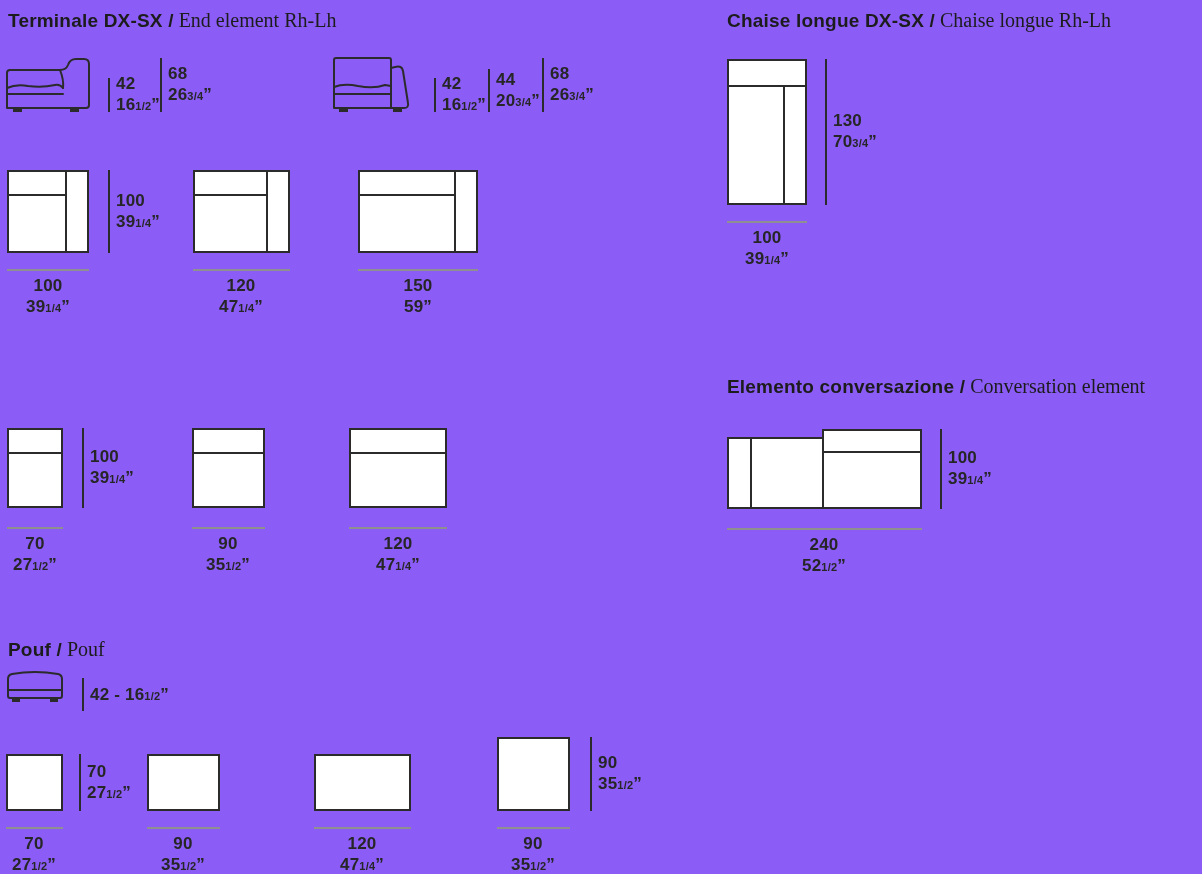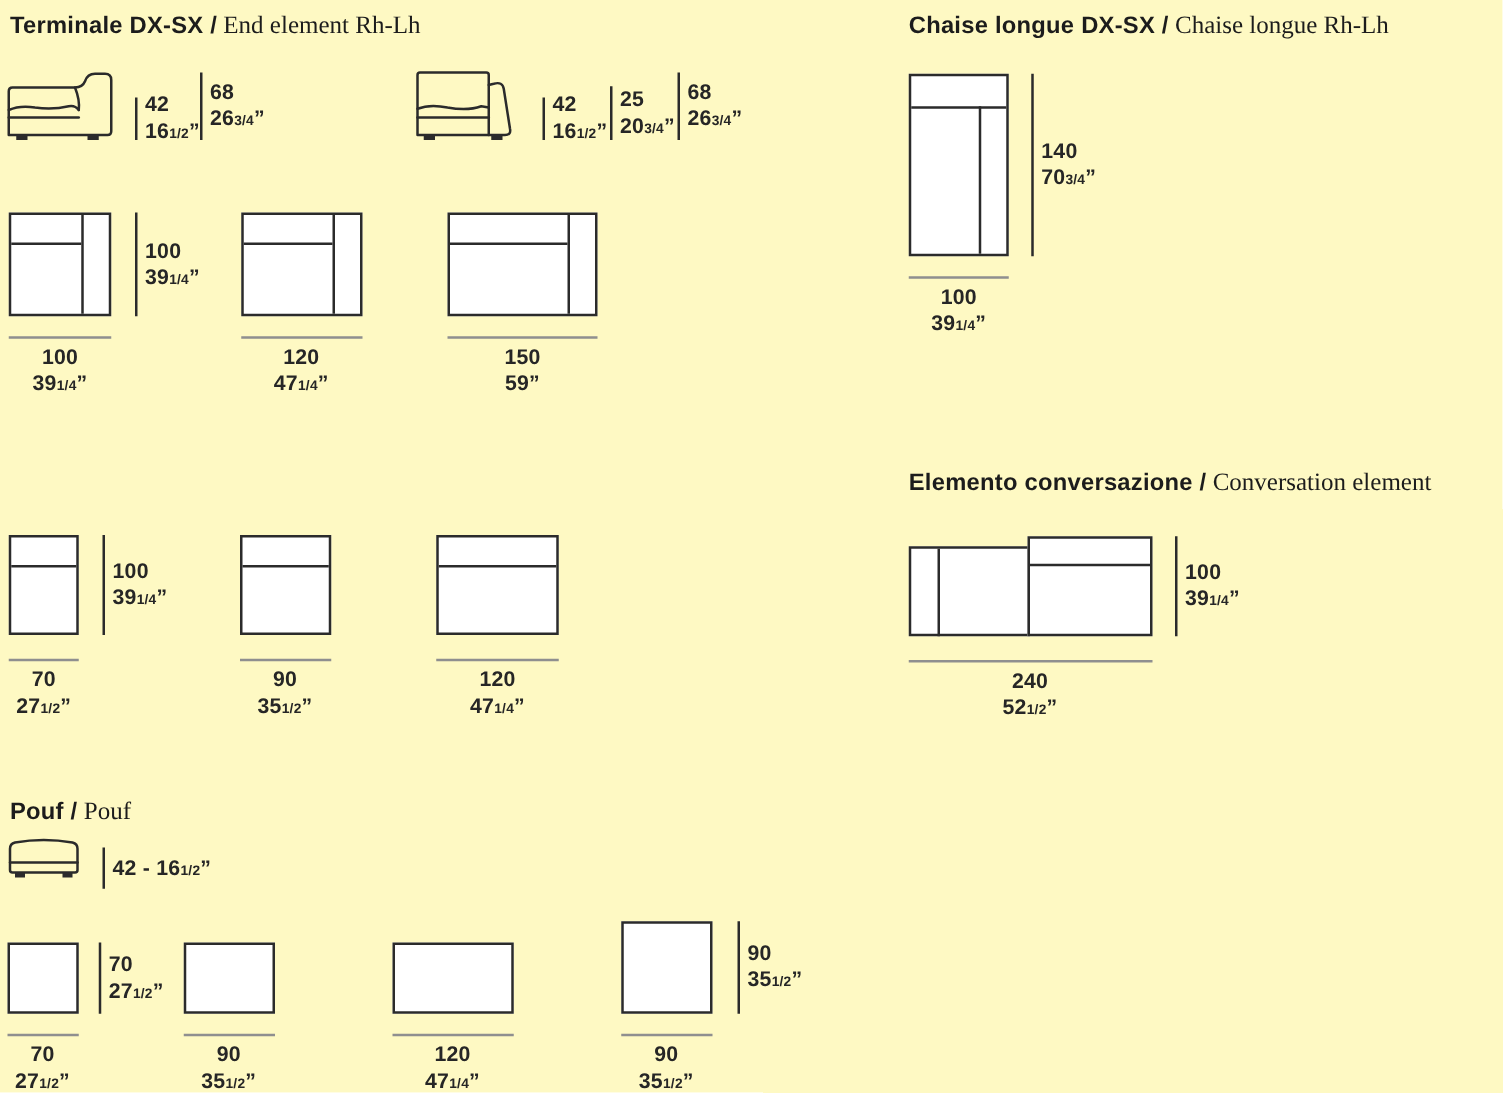--- a/index.html
+++ b/index.html
@@ -1,17 +1,17 @@
 <!DOCTYPE html>
 <html><head>
 <meta charset="utf-8">
 <style>
   html,body{margin:0;padding:0;background:#ffffff;}
   .canvas{
-    position:relative;width:1202px;height:874px;background:#fef9c3;
+    position:relative;width:1202px;height:874px;background:#8b5cf6;
     font-family:"Liberation Sans",sans-serif;overflow:hidden;
   }
   
   .title{position:absolute;margin:0;white-space:nowrap;font-weight:normal;}
   .t-it{font-family:"Liberation Sans",sans-serif;font-weight:bold;font-size:19px;color:#1c1c1c;letter-spacing:.2px;}
   .t-en{font-family:"Liberation Serif",serif;font-weight:normal;font-size:20px;color:#1c1c1c;margin-left:5px;}
   
   .plan{position:absolute;border:2px solid #2b2b2b;box-sizing:border-box;background:#fff;}
   .crect{position:absolute;border:2px solid #2b2b2b;box-sizing:border-box;background:#fff;}
   .vl{position:absolute;width:2px;background:#2b2b2b;}
@@ -76,21 +76,21 @@
   <div class="vdim" style="left:434px;top:78px;height:34px;">
     <span class="tick"></span>
     <span class="vtxt">
       <span class="cm">42</span>
       <span class="in"><span>16</span><span class="fr">1/2</span><span>”</span></span>
     </span>
   </div>
   <div class="vdim" style="left:488px;top:69px;height:43px;">
     <span class="tick"></span>
     <span class="vtxt">
-      <span class="cm">25</span>
+      <span class="cm">44</span>
       <span class="in"><span>20</span><span class="fr">3/4</span><span>”</span></span>
     </span>
   </div>
   <div class="vdim" style="left:542px;top:58px;height:54px;">
     <span class="tick"></span>
     <span class="vtxt">
       <span class="cm">68</span>
       <span class="in"><span>26</span><span class="fr">3/4</span><span>”</span></span>
     </span>
   </div>
@@ -136,21 +136,21 @@
     <span class="t-it">Chaise longue DX-SX /</span><span class="t-en">Chaise longue Rh-Lh</span>
   </h2>
 
   <div class="plan" style="left:727px;top:59px;width:80px;height:146px;">
     <i class="hl" style="left:0;top:24px;width:100%;"></i>
     <i class="vl" style="left:54px;top:24px;bottom:0;"></i>
   </div>
   <div class="vdim" style="left:825px;top:59px;height:146px;">
     <span class="tick"></span>
     <span class="vtxt">
-      <span class="cm">140</span>
+      <span class="cm">130</span>
       <span class="in"><span>70</span><span class="fr">3/4</span><span>”</span></span>
     </span>
   </div>
   <div class="gline" style="left:727px;top:221px;width:80px;"></div>
   <div class="wdim" style="left:707px;top:228px;width:120px;">
     <span class="cm">100</span>
     <span class="in"><span>39</span><span class="fr">1/4</span><span>”</span></span>
   </div>
 
 

